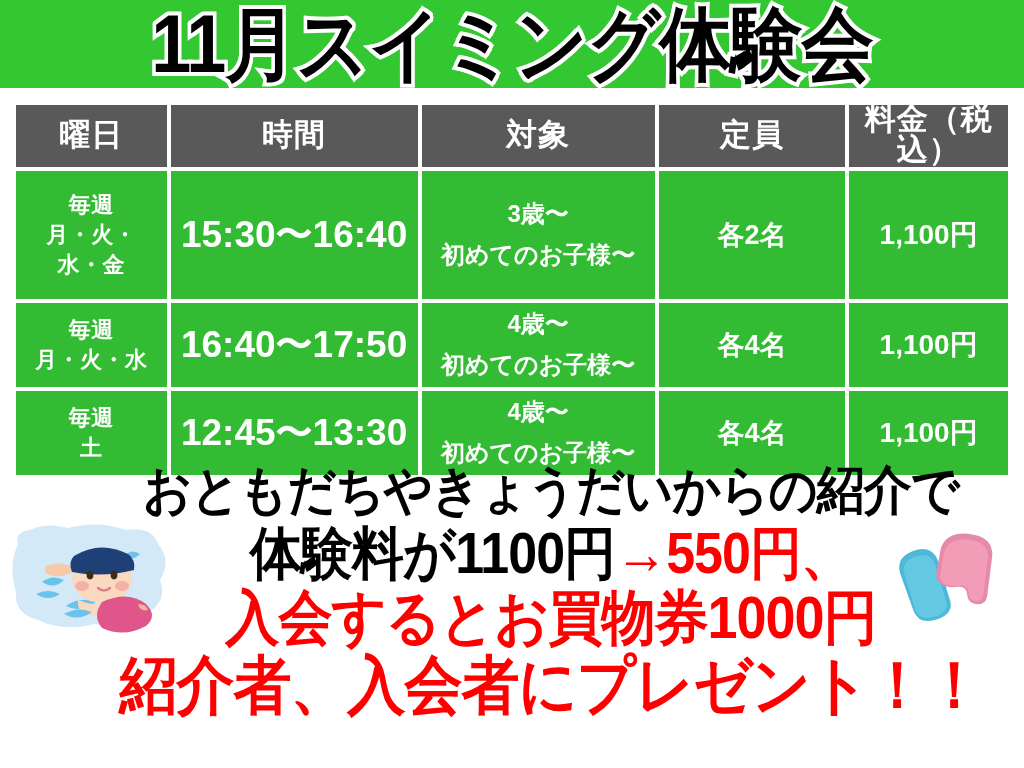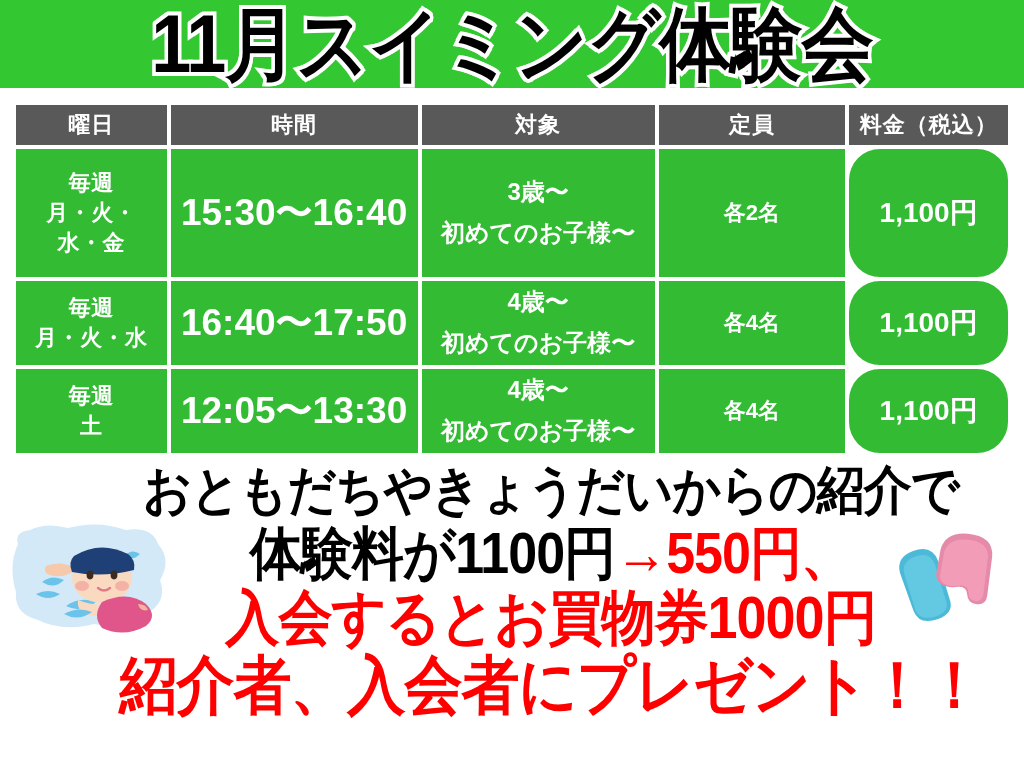--- a/index.html
+++ b/index.html
@@ -55,25 +55,26 @@
   .schedule-table th,
   .schedule-table td {
     padding: 0;
     margin: 0;
     text-align: center;
     vertical-align: middle;
     color: #ffffff;
   }
   .schedule-table th {
     background: #595959;
-    height: 40px;
-    font-size: 22px;
+    height: 48px;
+    font-size: 31px;
     font-weight: 700;
     line-height: 1;
     letter-spacing: 1px;
+    font-family: Liberation Mono, monospace;
   }
   .schedule-table td {
     background: #33bb33;
     font-weight: 700;
   }
   .col-day   { width: 150px; }
   .col-time  { width: 246px; }
   .col-target{ width: 232px; }
   .col-cap   { width: 186px; }
   .col-price { width: 158px; }
@@ -86,26 +87,25 @@
   .cell-time {
     font-size: 37px;
     letter-spacing: 0px;
     white-space: nowrap;
   }
   .cell-target {
     font-size: 24px;
     line-height: 1.7;
   }
   .cell-cap {
-    font-size: 22px;
+    font-size: 27px;
   }
   .cell-price {
     font-size: 28px;
     white-space: nowrap;
-    border-radius: 31px;
   }
   .row-1 td { height: 128px; }
   .row-2 td { height: 84px; }
   .row-3 td { height: 84px; }
 
   
   .promo {
     position: absolute;
     left: 0;
     top: 466px;
@@ -195,21 +195,21 @@
         <div>初めてのお子様〜</div>
       </td>
       <td class="cell-cap">各4名</td>
       <td class="cell-price">1,100円</td>
     </tr>
     <tr class="row-3">
       <td class="cell-day">
         <div>毎週</div>
         <div>土</div>
       </td>
-      <td class="cell-time">12:05〜13:30</td>
+      <td class="cell-time">12:45〜13:30</td>
       <td class="cell-target">
         <div>4歳〜</div>
         <div>初めてのお子様〜</div>
       </td>
       <td class="cell-cap">各4名</td>
       <td class="cell-price">1,100円</td>
     </tr>
   </tbody>
 </table>
 

